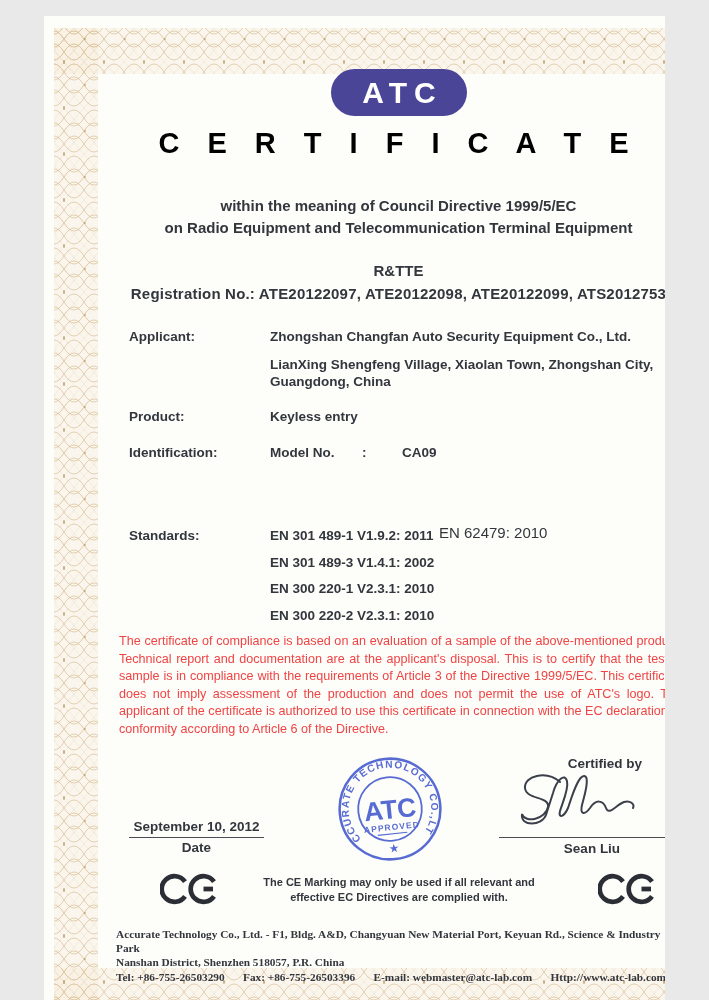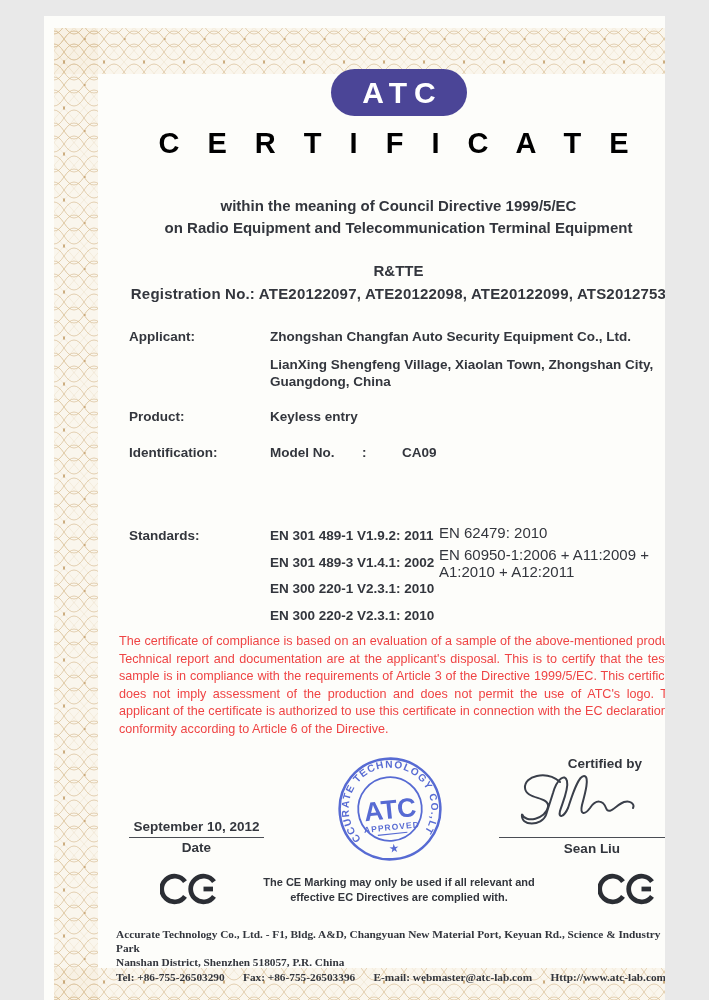--- a/index.html
+++ b/index.html
@@ -115,21 +115,20 @@
 
   <div class="abs lbl" style="top:512px">Standards:</div>
   <div class="abs val std-left" style="top:512px;width:168px">
     <div>EN 301 489-1 V1.9.2: 2011</div>
     <div>EN 301 489-3 V1.4.1: 2002</div>
     <div>EN 300 220-1 V2.3.1: 2010</div>
     <div>EN 300 220-2 V2.3.1: 2010</div>
   </div>
   <div class="abs std-right" style="top:508px">
     <div class="s0">EN 62479: 2010</div>
-    <div>EN 60950-1:2006 + A11:2009 + A1:2010 + A12:2011</div>
   </div>
 
   <div class="abs statement">The certificate of compliance is based on an evaluation of a sample of the above-mentioned product. Technical report and documentation are at the applicant's disposal. This is to certify that the tested sample is in compliance with the requirements of Article 3 of the Directive 1999/5/EC. This certificate does not imply assessment of the production and does not permit the use of ATC's logo. The applicant of the certificate is authorized to use this certificate in connection with the EC declaration of conformity according to Article 6 of the Directive.</div>
 
   <div class="abs certby">Certified by</div>
 
   <svg class="abs sig" width="138" height="70" viewBox="0 0 138 70">
     <g fill="none" stroke="#3a3f4a" stroke-width="2" stroke-linecap="round">
       <path d="M48,16 C34,4 12,10 13,22 C14,34 38,30 36,41 C34,53 13,58 10,48 C8,61 30,60 34,49 L41,27 C45,13 53,7 55,15 C57,23 50,38 48,45 C46,53 52,51 56,42 C60,30 66,10 72,10 C78,10 73,28 70,39 C68,48 72,50 78,42 C84,33 91,34 94,42 C97,50 104,39 112,36 C118,34 123,38 121,42"></path>
     </g>

